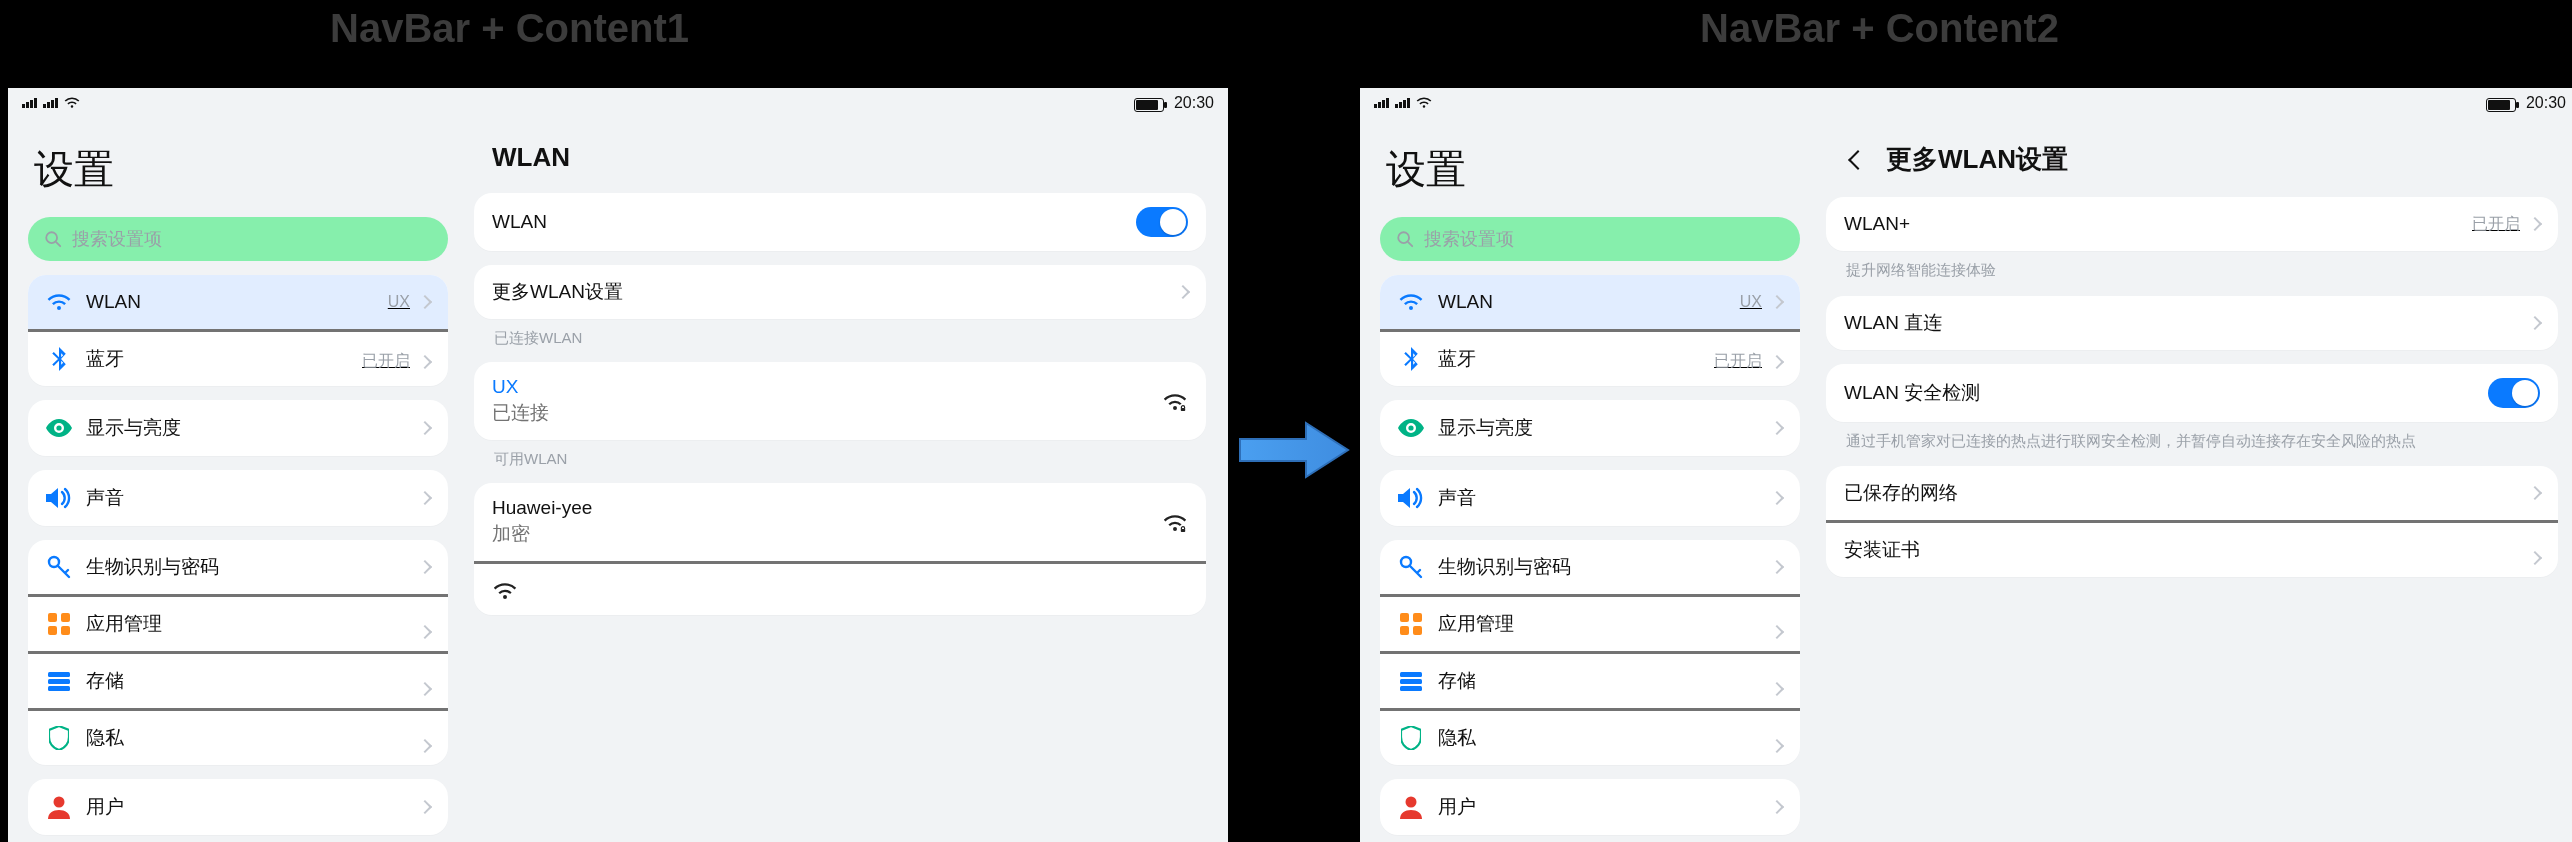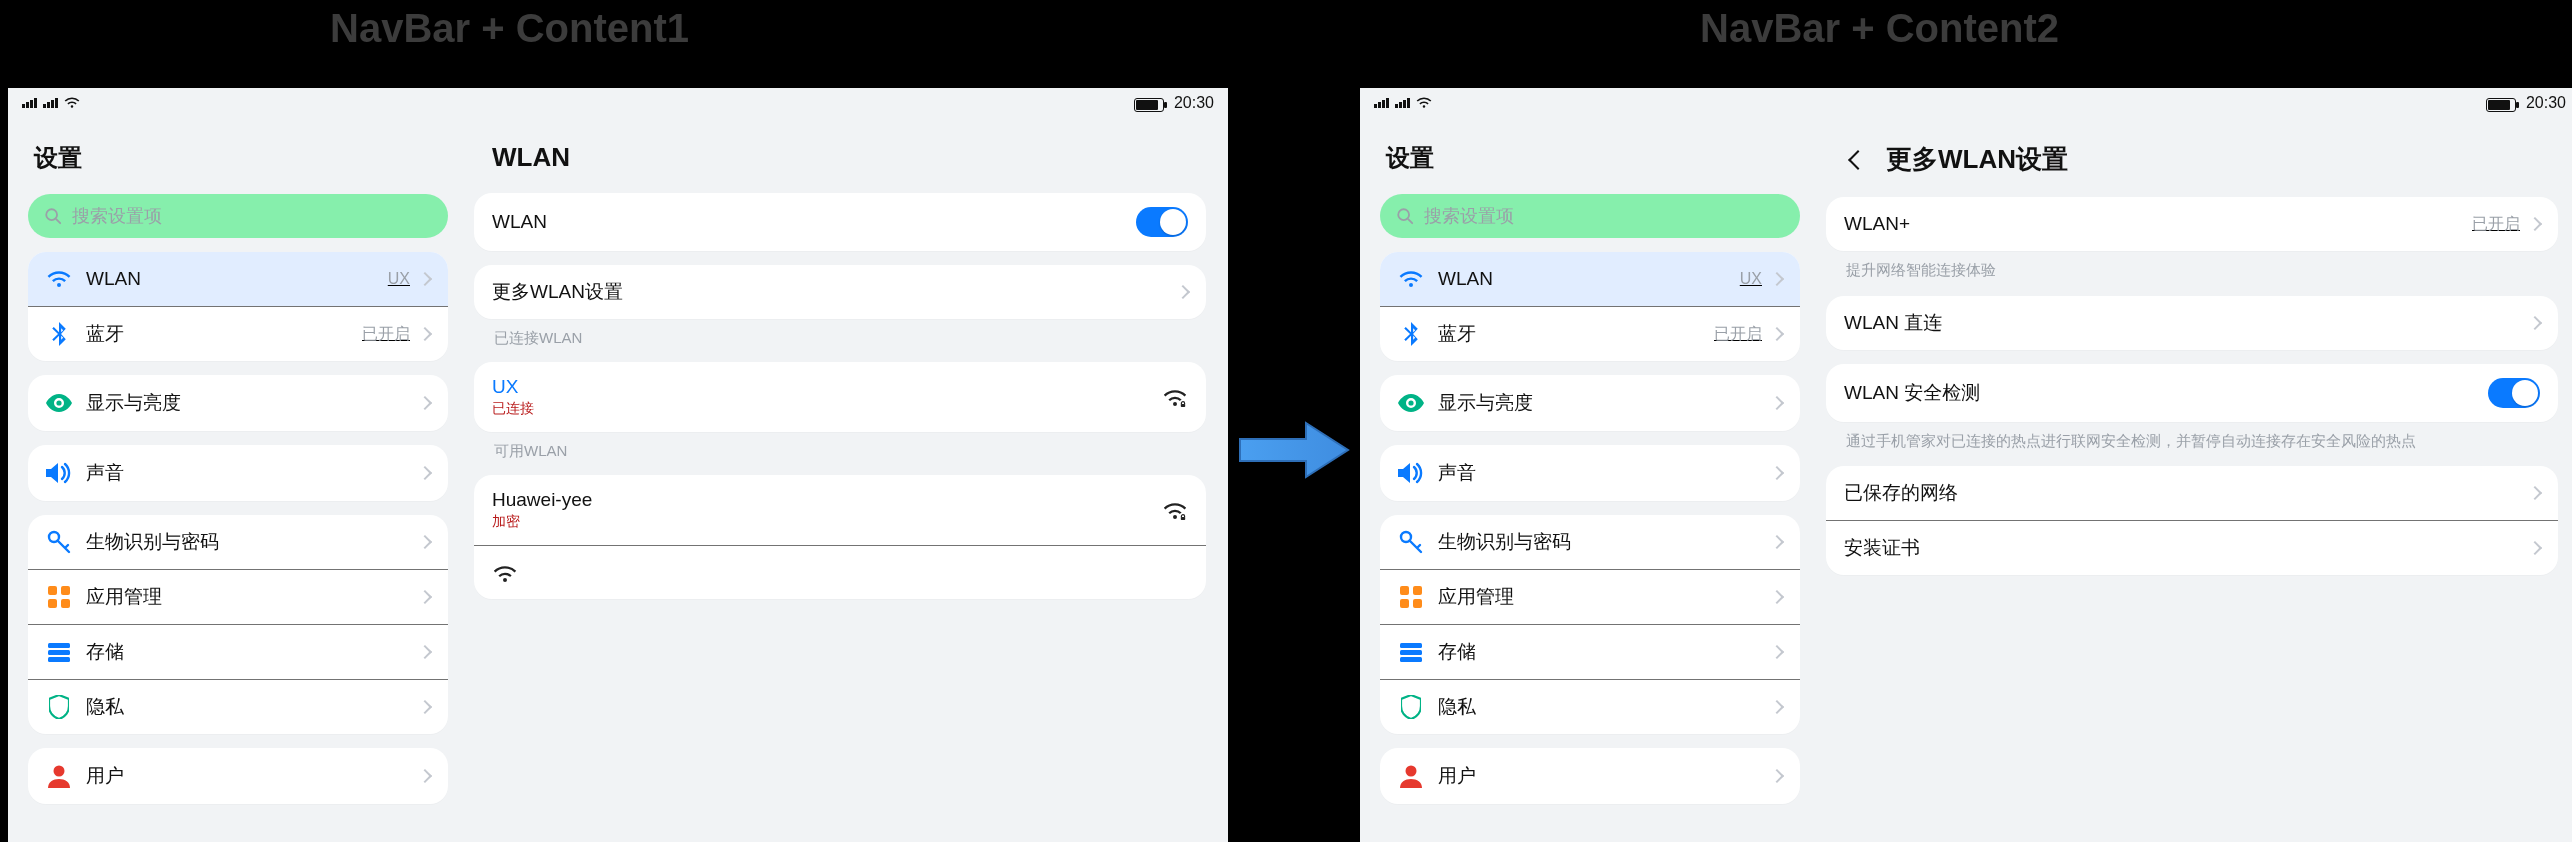--- a/index.html
+++ b/index.html
@@ -25,51 +25,51 @@
   .sig span:nth-child(1){height:4px}.sig span:nth-child(2){height:6px}.sig span:nth-child(3){height:8px}.sig span:nth-child(4){height:10px}
   .wifi-stat { width: 16px; height: 12px; }
   .batt { width: 30px; height: 14px; border: 1.5px solid #111; border-radius: 3px; position: relative; }
   .batt::after { content:""; position:absolute; right:-4px; top:3px; width:3px; height:6px; background:#111; border-radius:1px; }
   .batt .fill { position:absolute; left:1px; top:1px; bottom:1px; width: 80%; background:#111; border-radius:1px; }
 
   .split { display: flex; height: calc(100% - 30px); }
   .nav { width: 460px; padding: 14px 20px 0 20px; display: flex; flex-direction: column; gap: 14px; }
   .content { flex: 1; padding: 14px 22px 0 6px; display: flex; flex-direction: column; gap: 14px; }
 
-  .nav-title { font-size: 24px; font-weight: 700; color: #111; padding: 10px 6px 6px; }
+  .nav-title { font-size: 40px; font-weight: 400; color: #111; padding: 10px 6px 6px; }
   .search {
     background: #86efac; border-radius: 22px; height: 44px; display: flex; align-items: center;
     padding: 0 16px; gap: 10px; color: #9aa0a8;
   }
   .search input { border: none; outline: none; background: transparent; font-size: 18px; flex:1; color:#333; }
   .search input::placeholder { color: #9aa0a8; }
 
   .card { background: #fff; border-radius: 18px; overflow: hidden; box-shadow: 0 1px 0 rgba(0,0,0,0.02); }
   .row {
     display: flex; align-items: center; gap: 14px; padding: 14px 18px; min-height: 54px;
   }
-  .row + .row { border-top: 1px solid #737373; }
+  .row + .row { border-top: 3px solid #737373; align-items: flex-end; }
   .row.selected { background: #e1edff; }
   .row .icon { width: 26px; height: 26px; display:flex; align-items:center; justify-content:center; flex-shrink:0; }
   .row .label { font-size: 19px; color: #111; flex: 1; }
   .row .sub { font-size: 15px; color: #9aa0a8; margin-top: 2px; }
   .row .tail { display: flex; align-items: center; gap: 10px; text-decoration: underline; }
   .tail-text { font-size: 16px; color: #9aa0a8; }
   .chev { width: 10px; height: 10px; border-right: 2px solid #c4c8cf; border-bottom: 2px solid #c4c8cf; transform: rotate(-45deg); }
   .nav .card.single .row { min-height: 56px; }
 
   .content-title { font-size: 26px; font-weight: 600; color: #111; padding: 10px 6px 6px 18px; display:flex; align-items:center; gap:14px; }
   .back-btn { width: 28px; height: 28px; display:flex; align-items:center; justify-content:center; cursor:pointer; }
   .back-arrow { width: 14px; height: 14px; border-left: 2.5px solid #111; border-bottom: 2.5px solid #111; transform: rotate(45deg); }
 
   .section-caption { font-size: 15px; color: #9aa0a8; padding: 0 8px 0 20px; margin-top: -4px; }
 
   .twoline { display:flex; flex-direction:column; flex:1; }
   .twoline .label { font-size: 19px; color:#111; }
-  .twoline .sub { font-size: 14px; color:#b91c1c; }
+  .twoline .sub { font-size: 19px; color:#737373; }
 
   .toggle { width: 52px; height: 30px; border-radius: 15px; background: #d5d7dc; position: relative; transition: background .15s; }
   .toggle .knob { position:absolute; top:2px; left:2px; width:26px; height:26px; border-radius:50%; background:#fff; box-shadow:0 1px 2px rgba(0,0,0,.2); transition:left .15s; }
   .toggle.on { background:#0a7aff; }
   .toggle.on .knob { left: 24px; }
   .hint { font-size: 15px; color:#9aa0a8; padding: 0 8px 0 20px; margin-top: -6px; line-height: 1.5; }
 
   .arrow-between {
     position: absolute; left: 1236px; top: 410px; width: 116px; height: 80px;
     display: flex; align-items: center; justify-content: center;

